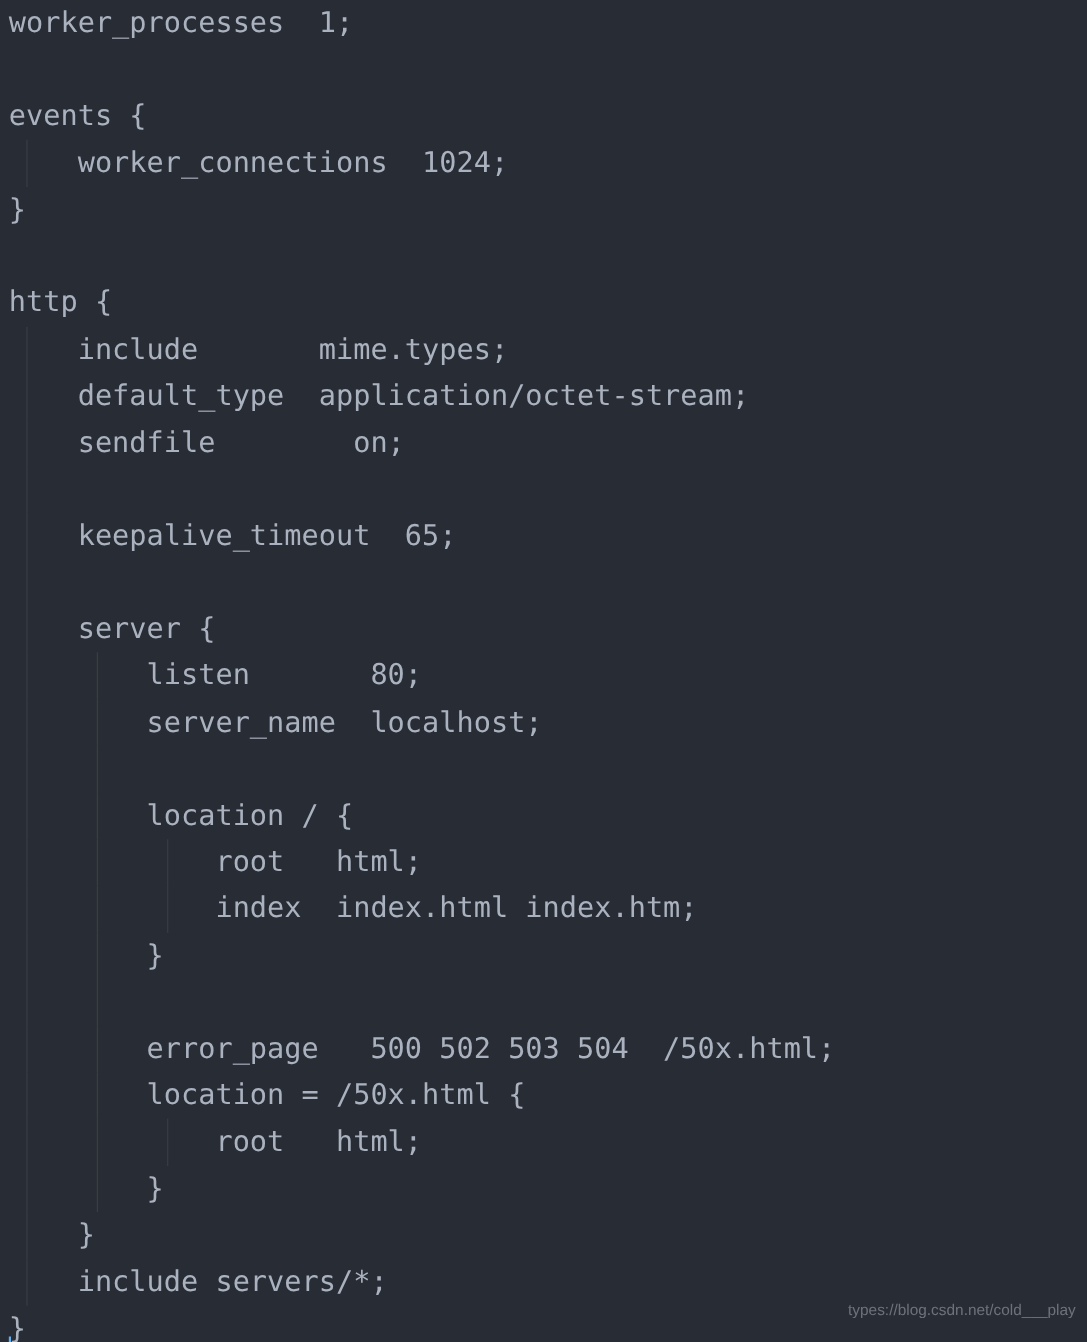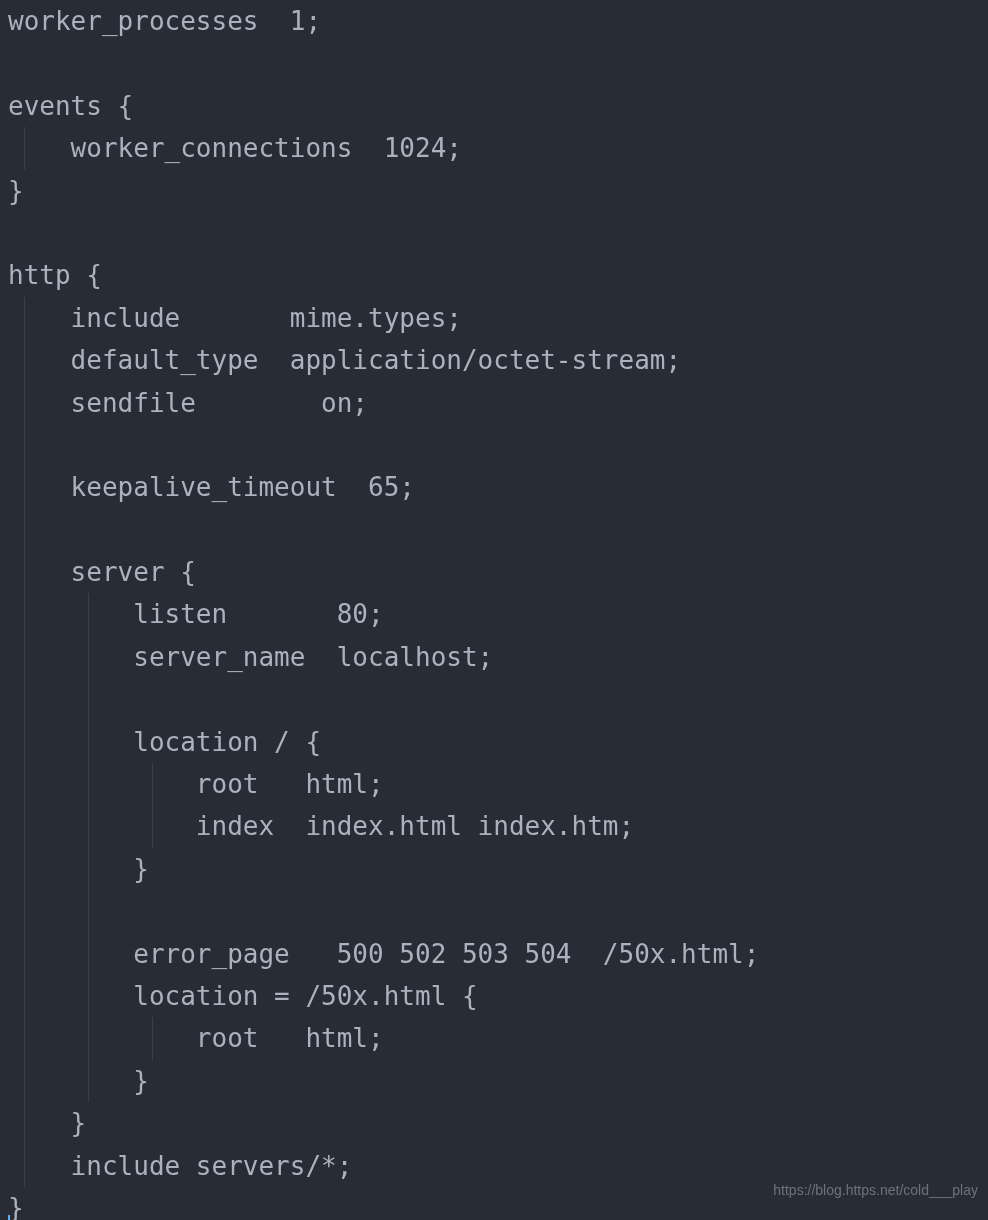--- a/index.html
+++ b/index.html
@@ -51,15 +51,15 @@
     width: 2px;
     height: 5px;
     background: #61afef;
   }
 </style>
 </head>
 <body>
 
 <pre class="code" id="code-block"><span class="code-line">worker_processes  1;</span><span class="code-line">&nbsp;</span><span class="code-line">events {</span><span class="code-line">    worker_connections  1024;<span class="guide g0"></span></span><span class="code-line">}</span><span class="code-line">&nbsp;</span><span class="code-line">http {</span><span class="code-line">    include       mime.types;<span class="guide g0"></span></span><span class="code-line">    default_type  application/octet-stream;<span class="guide g0"></span></span><span class="code-line">    sendfile        on;<span class="guide g0"></span></span><span class="code-line">&nbsp;<span class="guide g0"></span></span><span class="code-line">    keepalive_timeout  65;<span class="guide g0"></span></span><span class="code-line">&nbsp;<span class="guide g0"></span></span><span class="code-line">    server {<span class="guide g0"></span></span><span class="code-line">        listen       80;<span class="guide g0"></span><span class="guide g1"></span></span><span class="code-line">        server_name  localhost;<span class="guide g0"></span><span class="guide g1"></span></span><span class="code-line">&nbsp;<span class="guide g0"></span><span class="guide g1"></span></span><span class="code-line">        location / {<span class="guide g0"></span><span class="guide g1"></span></span><span class="code-line">            root   html;<span class="guide g0"></span><span class="guide g1"></span><span class="guide g2"></span></span><span class="code-line">            index  index.html index.htm;<span class="guide g0"></span><span class="guide g1"></span><span class="guide g2"></span></span><span class="code-line">        }<span class="guide g0"></span><span class="guide g1"></span></span><span class="code-line">&nbsp;<span class="guide g0"></span><span class="guide g1"></span></span><span class="code-line">        error_page   500 502 503 504  /50x.html;<span class="guide g0"></span><span class="guide g1"></span></span><span class="code-line">        location = /50x.html {<span class="guide g0"></span><span class="guide g1"></span></span><span class="code-line">            root   html;<span class="guide g0"></span><span class="guide g1"></span><span class="guide g2"></span></span><span class="code-line">        }<span class="guide g0"></span><span class="guide g1"></span></span><span class="code-line">    }<span class="guide g0"></span></span><span class="code-line">    include servers/*;<span class="guide g0"></span></span><span class="code-line">}</span></pre>
 
-<div class="watermark">https://blog.https.net/cold___play</div>
+<div class="watermark">types://blog.csdn.net/cold___play</div>
 
 <div class="cursor"></div>
 
 </body></html>

